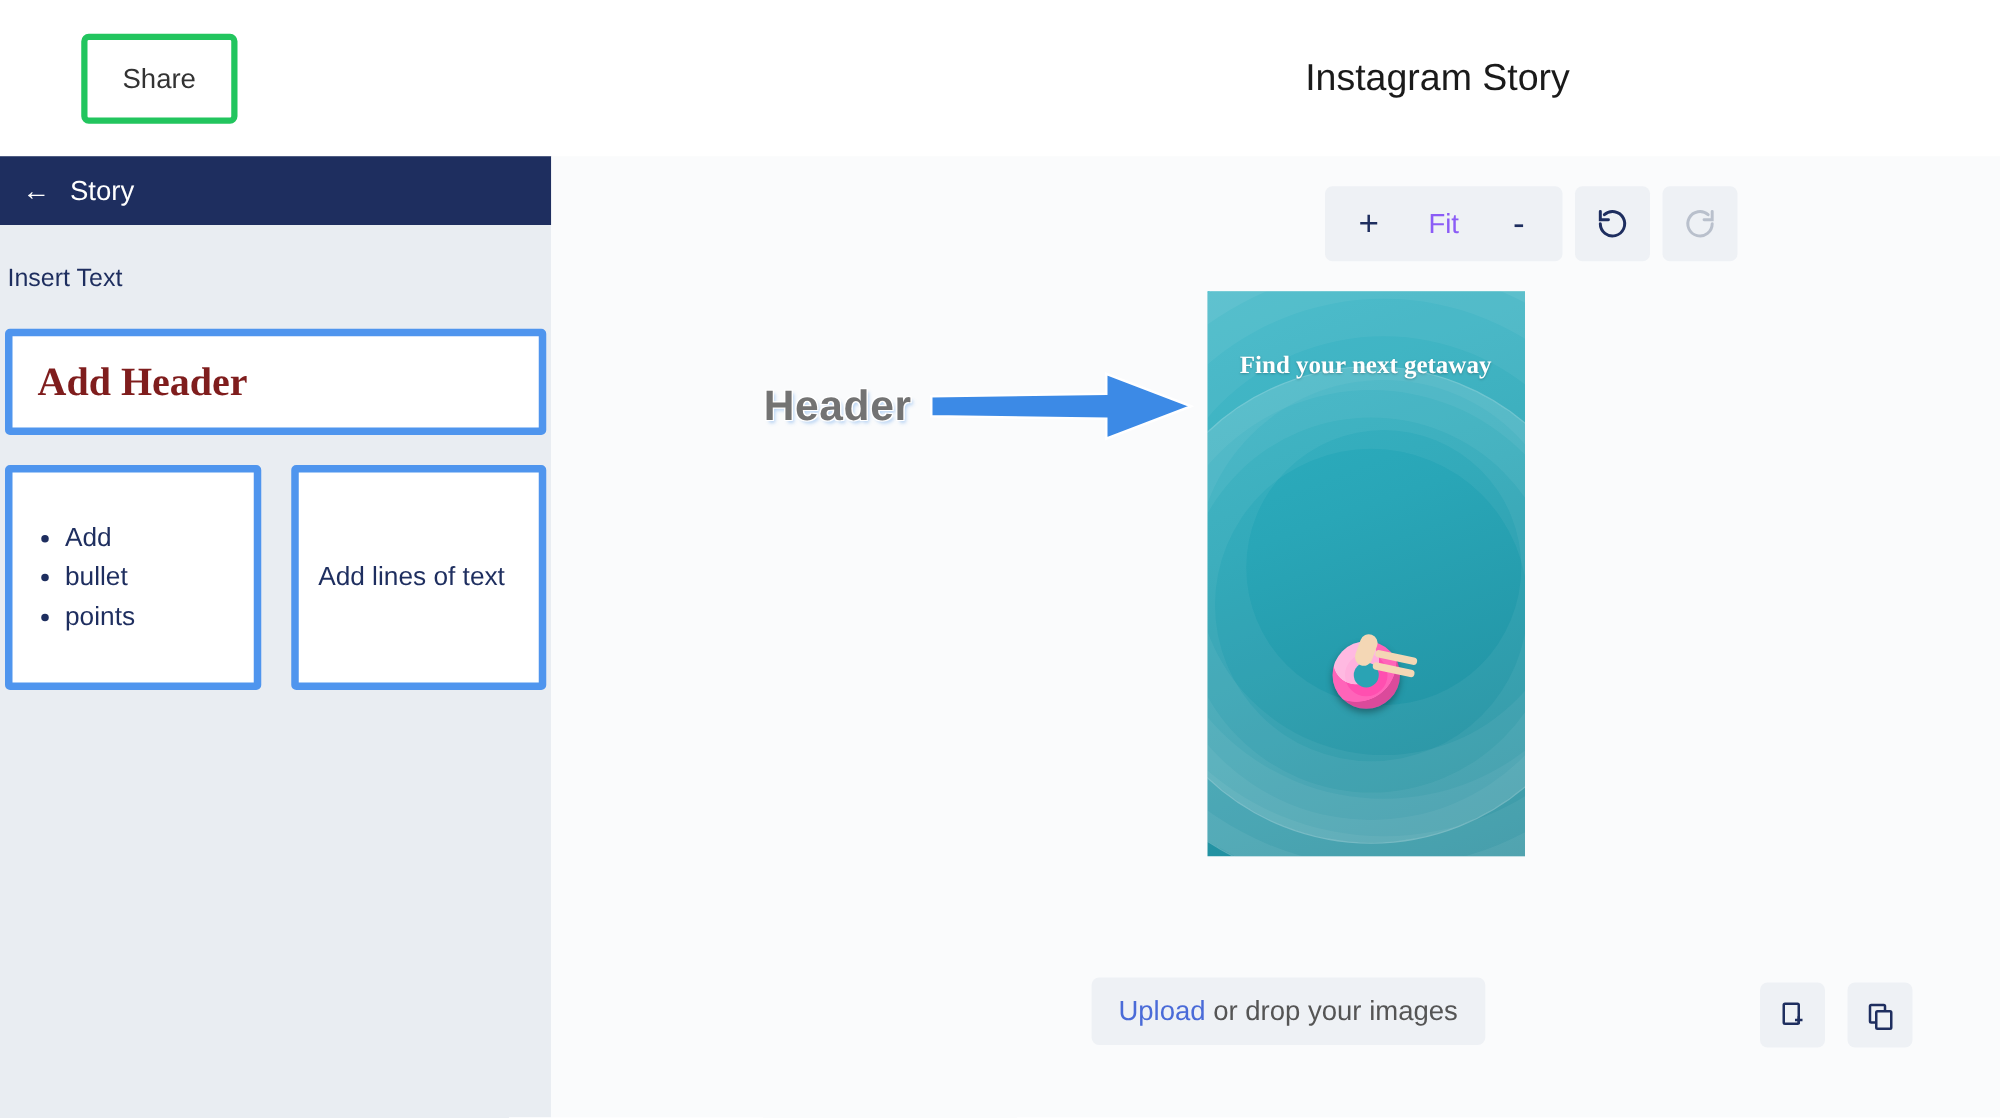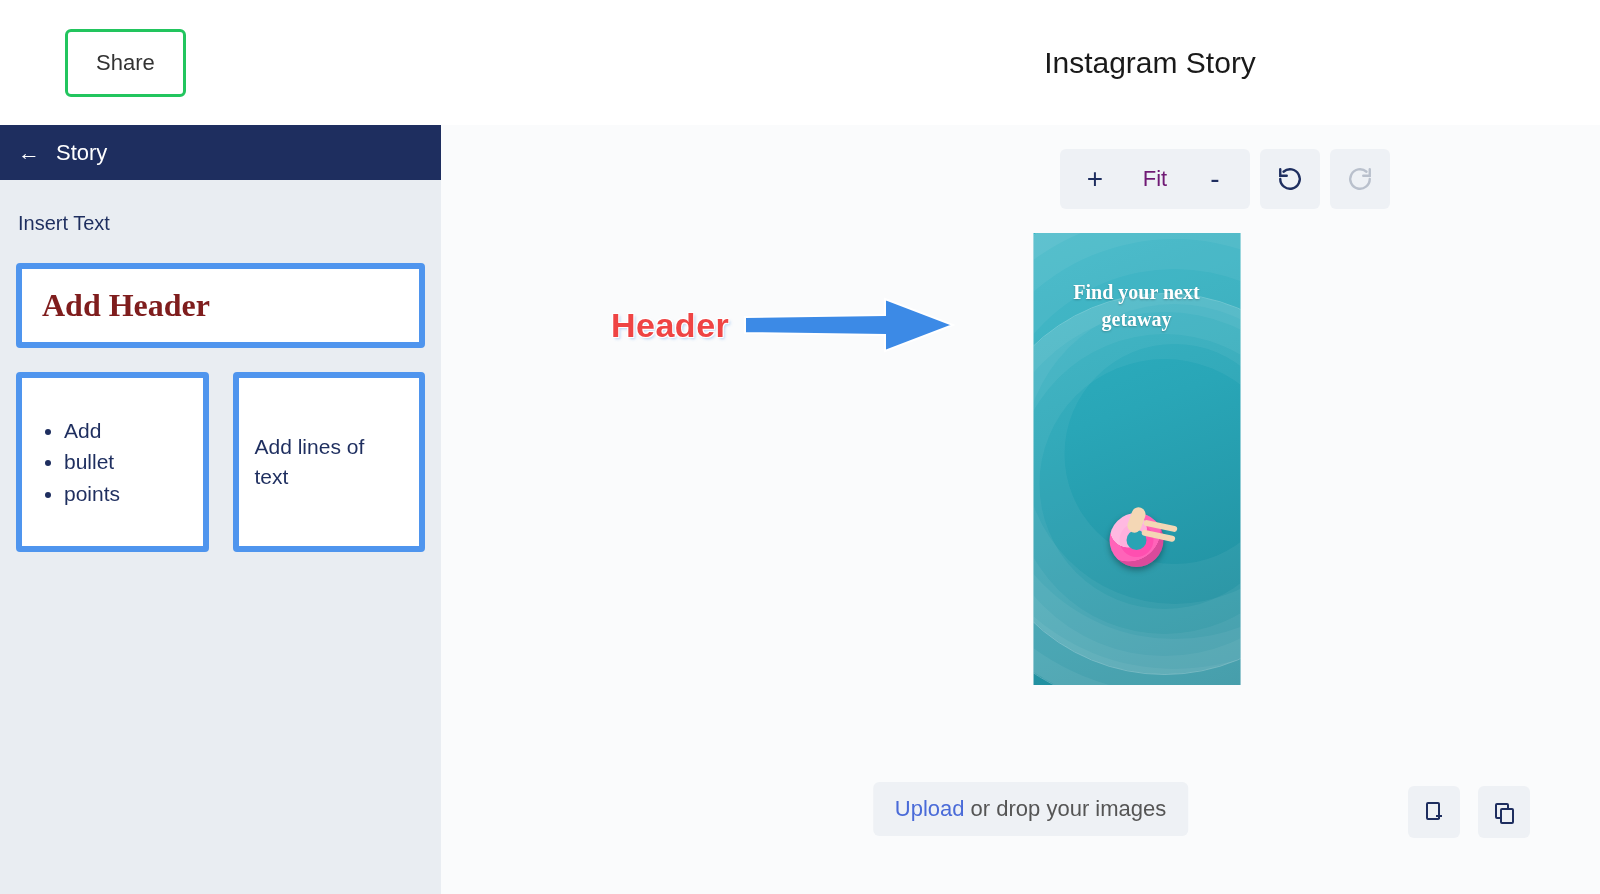--- a/index.html
+++ b/index.html
@@ -1,66 +1,66 @@
 <!DOCTYPE html>
 <html><head>
   <meta charset="utf-8">
   <style>
     * { box-sizing: border-box; margin: 0; padding: 0; }
     html, body { width: 1600px; height: 894px; font-family: -apple-system, BlinkMacSystemFont, "Segoe UI", Arial, sans-serif; background: #fff; overflow: hidden; }
     
     .topbar { display: flex; align-items: center; height: 125px; padding: 0 30px; position: relative; }
-    .share-btn { margin-left: 35px; border: 3px solid #22c55e; border-radius: 6px; background: #fff; padding: 18px 28px; font-size: 22px; color: #333; cursor: pointer; }
+    .share-btn { margin-left: 35px; border: 5px solid #22c55e; border-radius: 6px; background: #fff; padding: 18px 28px; font-size: 22px; color: #333; cursor: pointer; }
     .doc-title-wrap { position:absolute; left: 450px; right:0; text-align:center; }
     .doc-title2 { font-size: 30px; font-weight: 400; color: #1a1a1a; display:inline-block; margin-left: 250px;}
     
     .main { display: flex; height: 769px; }
     
     .sidebar { width: 441px; background: #e9edf2; display: flex; flex-direction: column; }
     .back-bar { background: #1e2e5f; color: #fff; height: 55px; display: flex; align-items: center; gap: 16px; padding: 0 18px; font-size: 22px; cursor: pointer; }
     .back-arrow { font-size: 22px; }
     
-    .side-content { padding: 18px 16px; }
+    .side-content { padding: 18px 4px; }
     .side-label { font-size: 20px; color: #1e2e5f; margin: 14px 0 28px 2px; }
     
     .opt { border: 6px solid #4f95ee; background: #fff; border-radius: 4px; cursor: pointer; }
     .opt-header { padding: 18px 20px; margin-bottom: 24px; }
     .opt-header .txt { font-family: Georgia, 'Times New Roman', serif; font-weight: 700; font-size: 32px; color: #7f1d1d; }
     .opt-sub { padding: 16px 20px; margin-bottom: 24px; }
     .opt-sub .txt { font-family: Georgia, 'Times New Roman', serif; font-weight: 700; font-size: 30px; color: #1e2e5f; }
     
     .row2 { display: flex; gap: 24px; }
     .opt-lines, .opt-bullets { flex: 1 1 0; height: 180px; padding: 18px 16px; display:flex; align-items:center; }
     .opt-lines .txt { font-size: 21px; color: #1e2e5f; line-height:1.45; }
     .opt-bullets ul { list-style: disc; padding-left: 26px; }
     .opt-bullets li { font-size: 21px; color: #1e2e5f; line-height:1.5; }
     
     .canvas-area { flex: 1; background: #fafbfc; position: relative; }
     
     .zoom-bar { position: absolute; top: 24px; right: 210px; display: flex; gap: 10px; align-items:center; }
     .zoom-group { background: #eef1f5; border-radius: 6px; display: flex; align-items: center; height: 60px; padding: 0 10px; }
     .zoom-btn { width: 50px; text-align: center; font-size: 28px; color: #1e2e5f; cursor: pointer; user-select:none; }
-    .zoom-label { width: 70px; text-align: center; font-size: 22px; color: #701a75; }
+    .zoom-label { width: 70px; text-align: center; font-size: 22px; color: #8b5cf6; }
     .icon-btn { background: #eef1f5; border-radius: 6px; width: 60px; height: 60px; display: flex; align-items: center; justify-content: center; color: #1e2e5f; cursor:pointer; }
     .icon-btn.disabled { color: #b9c0cc; }
     
-    .preview { position: absolute; top: 108px; left: 50%; transform: translateX(-50%); width: 207px; height: 452px; background: linear-gradient(160deg,#2fb3c4 0%, #29a6b7 40%, #1f8a9a 100%); overflow:hidden; margin-left: 116px; padding-left: 32px; }
+    .preview { position: absolute; top: 108px; left: 50%; transform: translateX(-50%); width: 254px; height: 452px; background: linear-gradient(160deg,#2fb3c4 0%, #29a6b7 40%, #1f8a9a 100%); overflow:hidden; margin-left: 72px; padding-left: 32px; }
     .preview::before, .preview::after { content:""; position:absolute; border-radius:50%; border:1px solid rgba(255,255,255,0.25); }
     .preview::before { width:520px; height:520px; left:-120px; top:-40px; box-shadow: inset 0 0 0 20px rgba(255,255,255,0.06), inset 0 0 0 45px rgba(255,255,255,0.05), inset 0 0 0 75px rgba(255,255,255,0.05), inset 0 0 0 110px rgba(255,255,255,0.05), inset 0 0 0 150px rgba(255,255,255,0.05);}
     .preview::after { width:380px; height:380px; left:-60px; top:60px; box-shadow: inset 0 0 0 18px rgba(255,255,255,0.05), inset 0 0 0 40px rgba(255,255,255,0.05), inset 0 0 0 65px rgba(255,255,255,0.05);}
     .float { position:absolute; left:50%; top:280px; transform:translateX(-50%); }
     .ring { width:54px; height:54px; border-radius:50%; background: radial-gradient(circle at 35% 30%, #ffb0dd 0 35%, #ff4fb0 36% 62%, #d7318e 63% 100%); box-shadow: 0 3px 6px rgba(0,0,0,.35), inset 0 0 0 10px rgba(255,255,255,0.12); position:relative; }
     .ring::after{ content:""; position:absolute; left:50%; top:50%; width:20px; height:20px; border-radius:50%; background:#2aa3b4; transform:translate(-50%,-50%); }
     .person { position:absolute; left:20px; top:-6px; width:14px; height:26px; background:#f4d7b5; border-radius:7px; transform: rotate(20deg); }
     .legs { position:absolute; left:34px; top:10px; width:34px; height:6px; background:#f4d7b5; border-radius:3px; transform: rotate(12deg); box-shadow: 0 10px 0 0 #f4d7b5; }
     
     .preview-title { position:absolute; top:46px; left:0; right:0; text-align:center; color:#fff; font-family: Georgia, 'Times New Roman', serif; font-weight:700; font-size:20px; line-height:1.35; text-shadow:0 1px 2px rgba(0,0,0,.25); padding: 0 14px; z-index:2;}
     
     .annot { position:absolute; top: 160px; left: 170px; display:flex; align-items:center; gap: 6px; }
-    .annot-label { font-size: 34px; font-weight:700; color:#ef4444; text-shadow: 0 0 0 #fff, 1px 1px 0 #fff, -1px -1px 0 #fff, 1px -1px 0 #fff, -1px 1px 0 #fff, 2px 2px 3px rgba(60,138,230,.35); letter-spacing:.5px; }
+    .annot-label { font-size: 34px; font-weight:700; color:#737373; text-shadow: 0 0 0 #fff, 1px 1px 0 #fff, -1px -1px 0 #fff, 1px -1px 0 #fff, -1px 1px 0 #fff, 2px 2px 3px rgba(60,138,230,.35); letter-spacing:.5px; }
     .arrow-svg { width: 220px; height: 80px; }
     
     .upload-bar { position:absolute; bottom: 58px; left: 50%; transform: translateX(-50%); background:#eef1f5; border-radius:6px; padding: 14px 22px; font-size:22px; color:#555; margin-left: 10px; text-align: center;}
     .upload-bar .link { color:#4a6bd8; cursor:pointer; }
     
     .corner-icons { position:absolute; right: 70px; bottom: 56px; display:flex; gap: 18px; }
     .corner-btn { background:#eef1f5; border-radius:6px; width:52px; height:52px; display:flex; align-items:center; justify-content:center; color:#1e2e5f; cursor:pointer; }
   </style>
 </head>
 <body>

